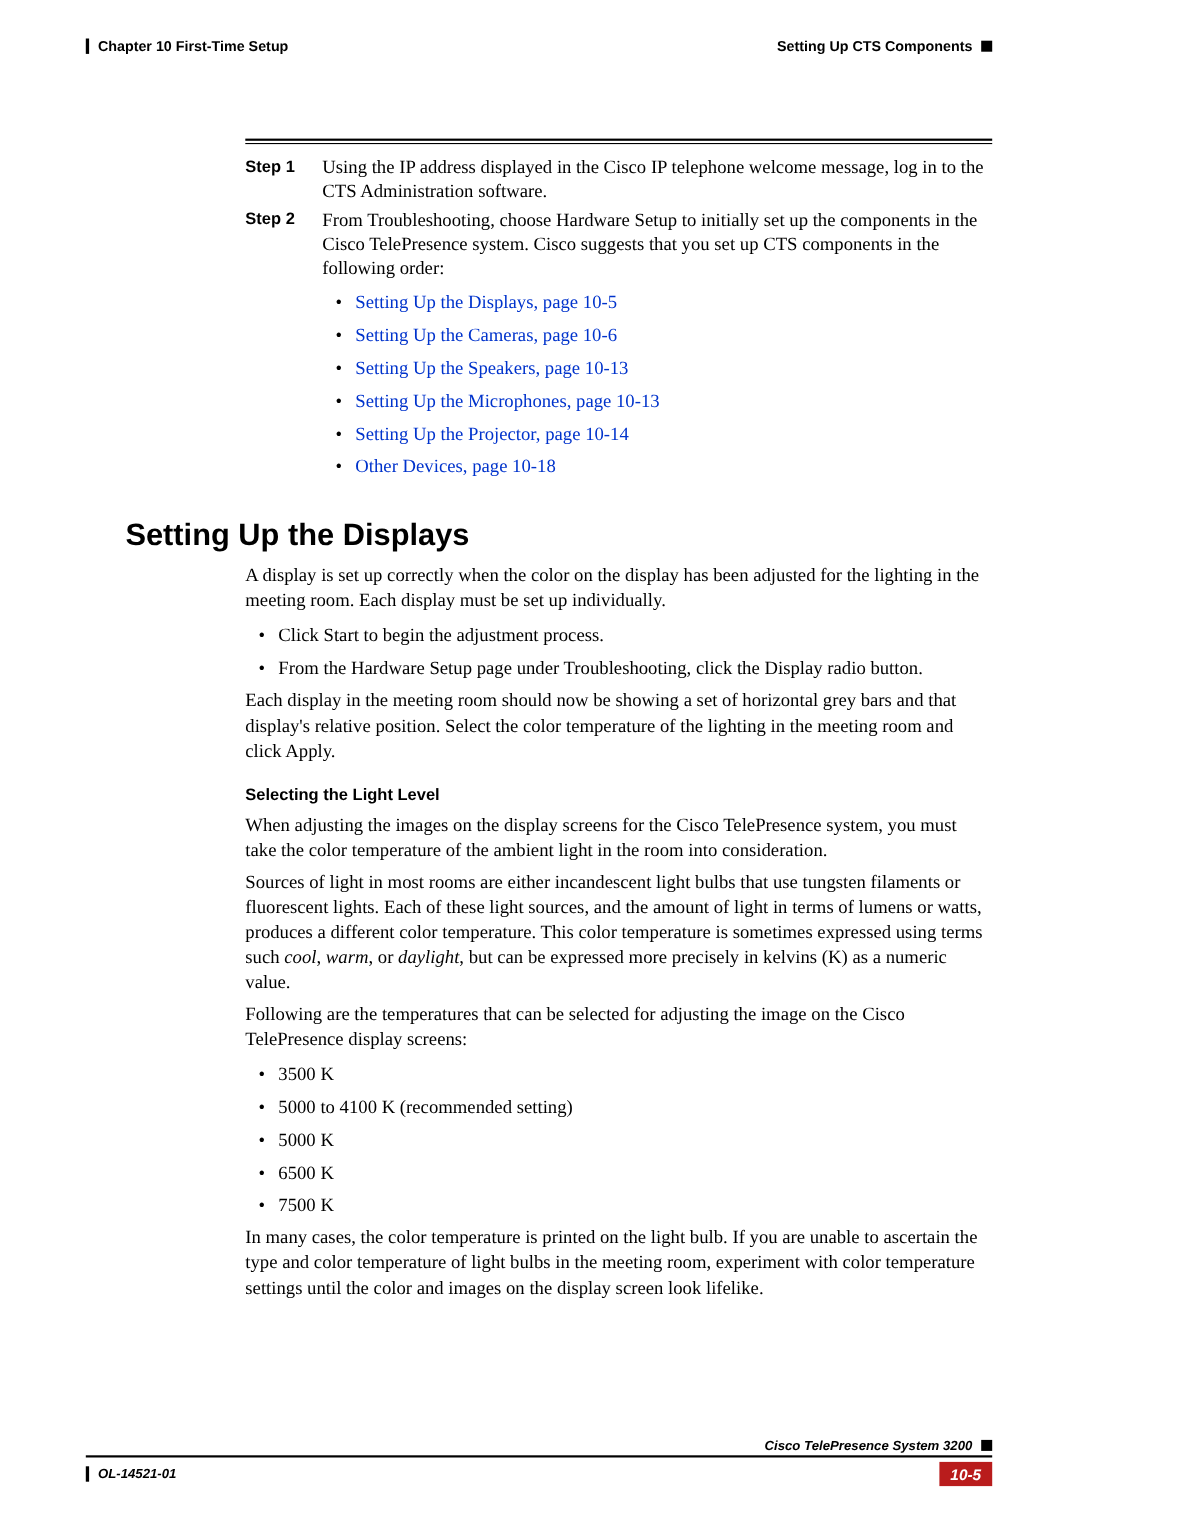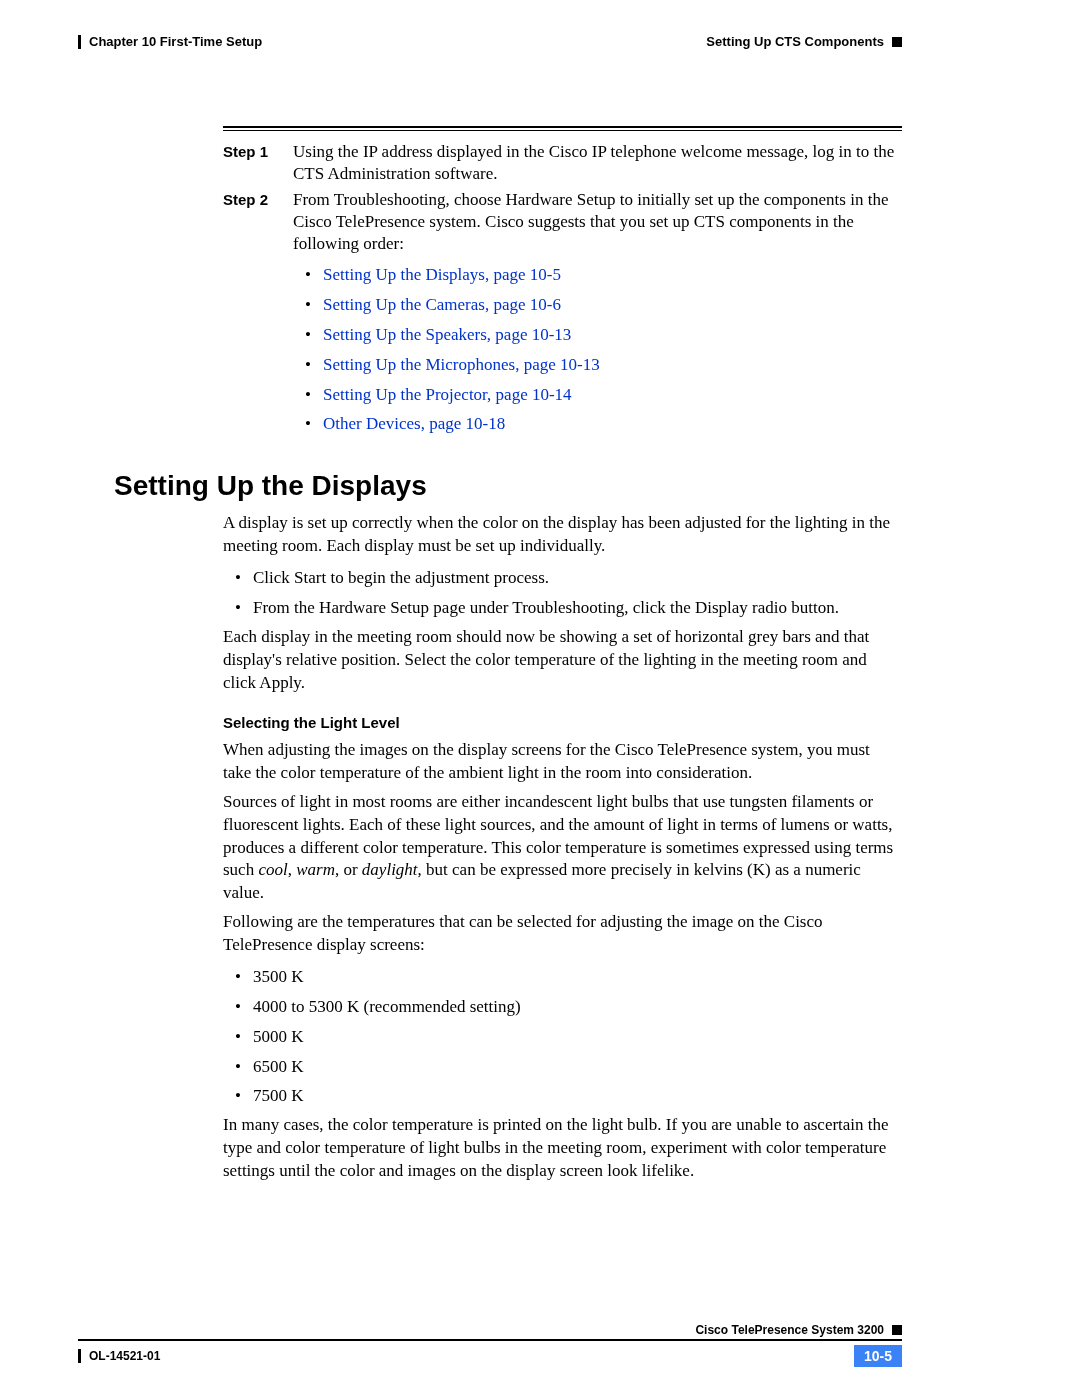--- a/index.html
+++ b/index.html
@@ -104,38 +104,39 @@
   .body-indent p { margin: 6px 0; }
   h4.sub {
     font-family: Arial, Helvetica, sans-serif;
     font-weight: bold;
     font-size: 15px;
     margin: 18px 0 4px 0;
   }
   .italic { font-style: italic; }
   .footer {
     position: absolute;
-    bottom: 30px;
+    bottom: 46px;
     left: 78px;
     right: 78px;
+    font-style: italic;
   }
   .footer-top {
     display:flex; justify-content:flex-end; align-items:center; gap:8px;
     font-family: Arial, Helvetica, sans-serif; font-size:12px; font-weight:bold;
     border-bottom: 2px solid #000;
     padding-bottom: 2px;
   }
   .footer-bottom {
     display:flex; justify-content:space-between; align-items:center;
     font-family: Arial, Helvetica, sans-serif; font-size:12px; font-weight:bold;
     padding-top: 4px;
   }
   .footer-left { display:flex; align-items:center; gap:8px; }
   .page-badge {
-    background:#3b82f6; color:#fff; padding:3px 10px; font-size:14px;
+    background:#b91c1c; color:#fff; padding:3px 10px; font-size:14px;
   }
 </style>
 </head>
 <body>
 
 <div class="page">
 
   <div class="header-bar">
     <div class="header-left">
       <span class="short-tick"></span>
@@ -200,21 +201,21 @@
     <p>When adjusting the images on the display screens for the Cisco TelePresence system, you must take the color temperature of the ambient light in the room into consideration.</p>
 
     <p>
       <span>Sources of light in most rooms are either incandescent light bulbs that use tungsten filaments or fluorescent lights. Each of these light sources, and the amount of light in terms of lumens or watts, produces a different color temperature. This color temperature is sometimes expressed using terms such </span><span class="italic">cool</span><span>, </span><span class="italic">warm</span><span>, or </span><span class="italic">daylight</span><span>, but can be expressed more precisely in kelvins (K) as a numeric value.</span>
     </p>
 
     <p>Following are the temperatures that can be selected for adjusting the image on the Cisco TelePresence display screens:</p>
 
     <ul class="plain">
       <li>3500 K</li>
-      <li>4000 to 5300 K (recommended setting)</li>
+      <li>5000 to 4100 K (recommended setting)</li>
       <li>5000 K</li>
       <li>6500 K</li>
       <li>7500 K</li>
     </ul>
 
     <p>In many cases, the color temperature is printed on the light bulb. If you are unable to ascertain the type and color temperature of light bulbs in the meeting room, experiment with color temperature settings until the color and images on the display screen look lifelike.</p>
   </div>
 
   <div class="footer">
     <div class="footer-top">

